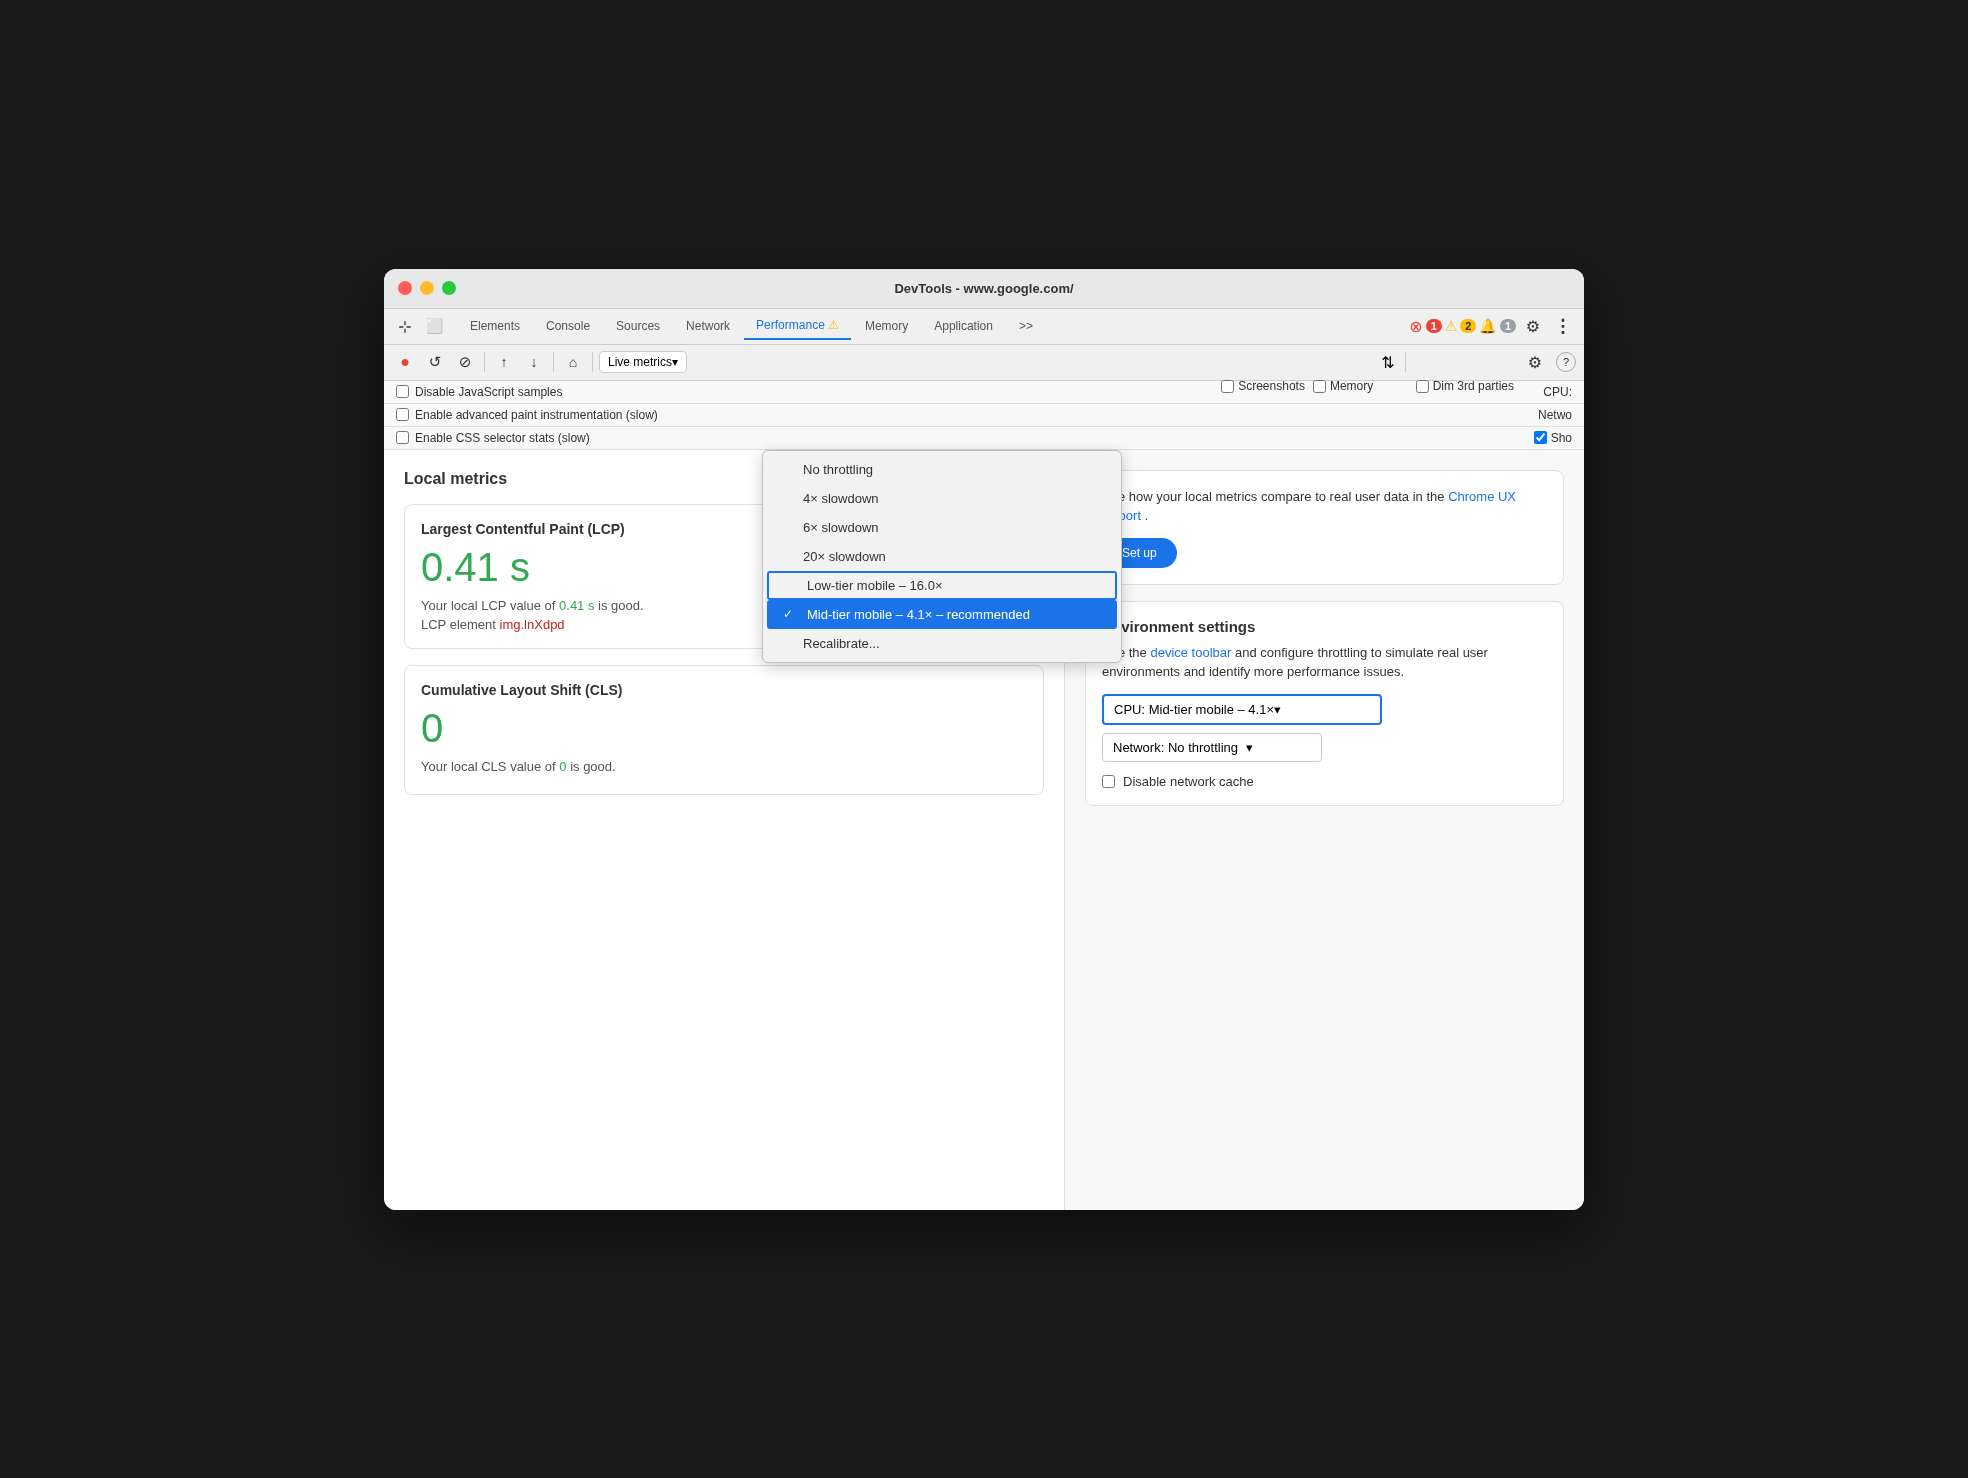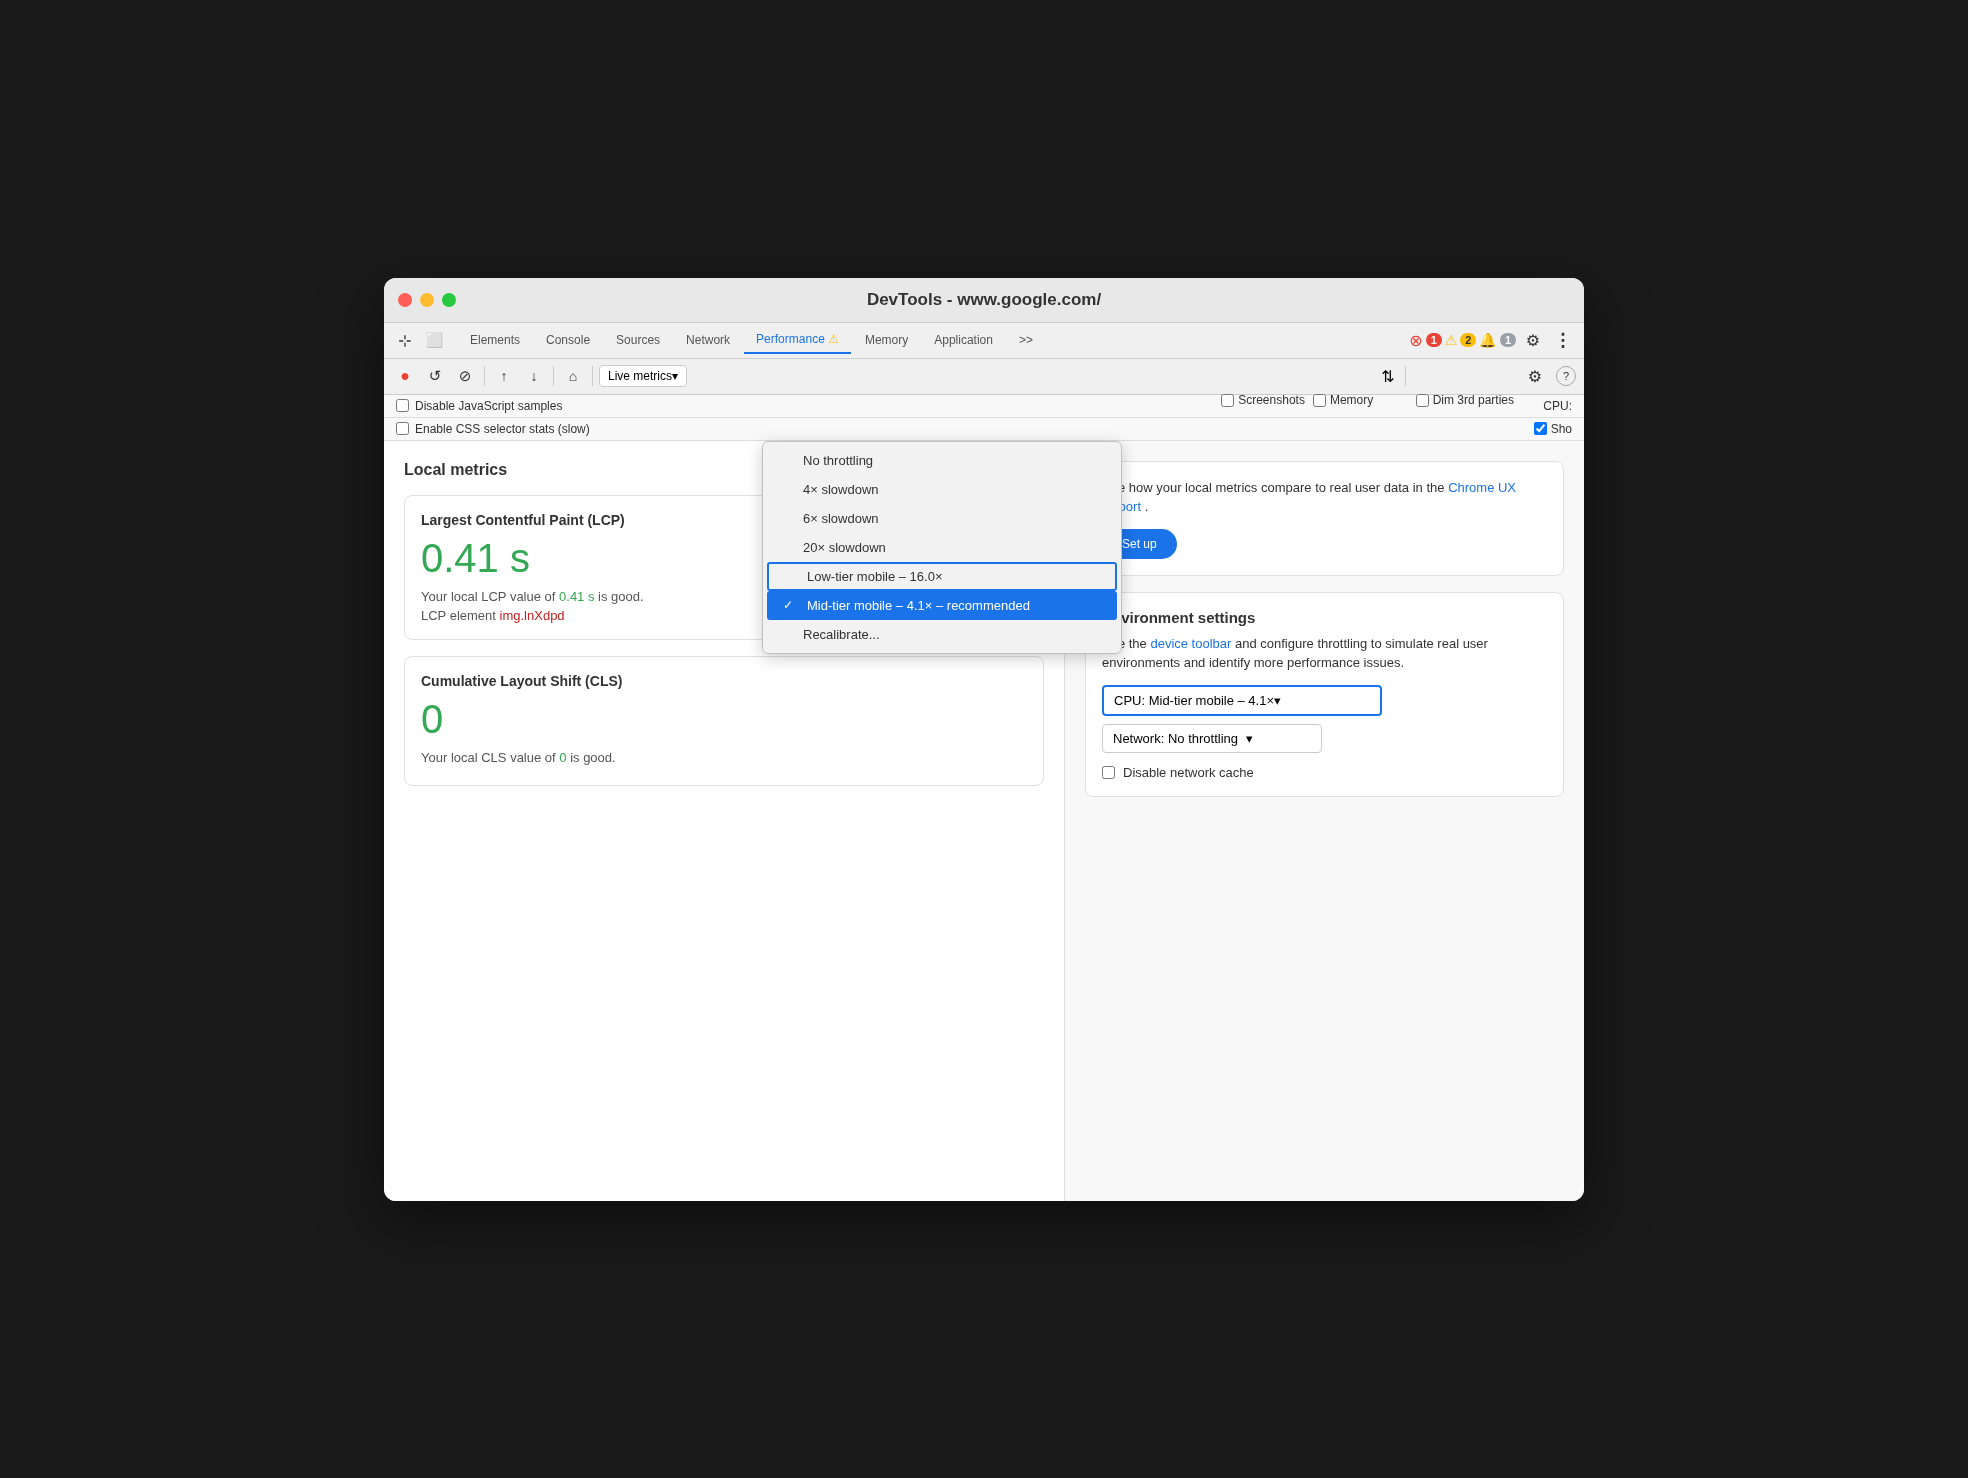--- a/index.html
+++ b/index.html
@@ -31,21 +31,21 @@
       position: absolute;
       left: 14px;
       display: flex;
       gap: 8px;
     }
     .tl { width: 14px; height: 14px; border-radius: 50%; }
     .tl-red { background: #ff5f57; }
     .tl-yellow { background: #febc2e; }
     .tl-green { background: #28c840; }
     .title-text {
-      font-size: 17px;
+      font-size: 13px;
       font-weight: 600;
       color: #333;
     }
     .tab-bar {
       background: #f0f0f0;
       display: flex;
       align-items: center;
       padding: 0 8px;
       border-bottom: 1px solid #ccc;
       height: 36px;
@@ -422,20 +422,29 @@
     <label class="settings-checkbox">
       <input type="checkbox" style="">
       <span>Disable JavaScript samples</span>
     </label>
     <div style="margin-left:auto;display:flex;align-items:center;gap:6px;">
       <span>CPU:</span>
 
     </div>
   </div>
 
+  <div class="settings-row">
+    <label class="settings-checkbox">
+      <input type="checkbox" style="">
+      <span>Enable advanced paint instrumentation (slow)</span>
+    </label>
+    <div style="margin-left:auto;">
+      <span>Netwo</span>
+    </div>
+  </div>
 
   <div class="settings-row">
     <label class="settings-checkbox">
       <input type="checkbox" style="">
       <span>Enable CSS selector stats (slow)</span>
     </label>
     <div style="margin-left:auto;display:flex;align-items:center;gap:4px;">
       <input type="checkbox" checked="" style="">
       <span>Sho</span>
     </div>

